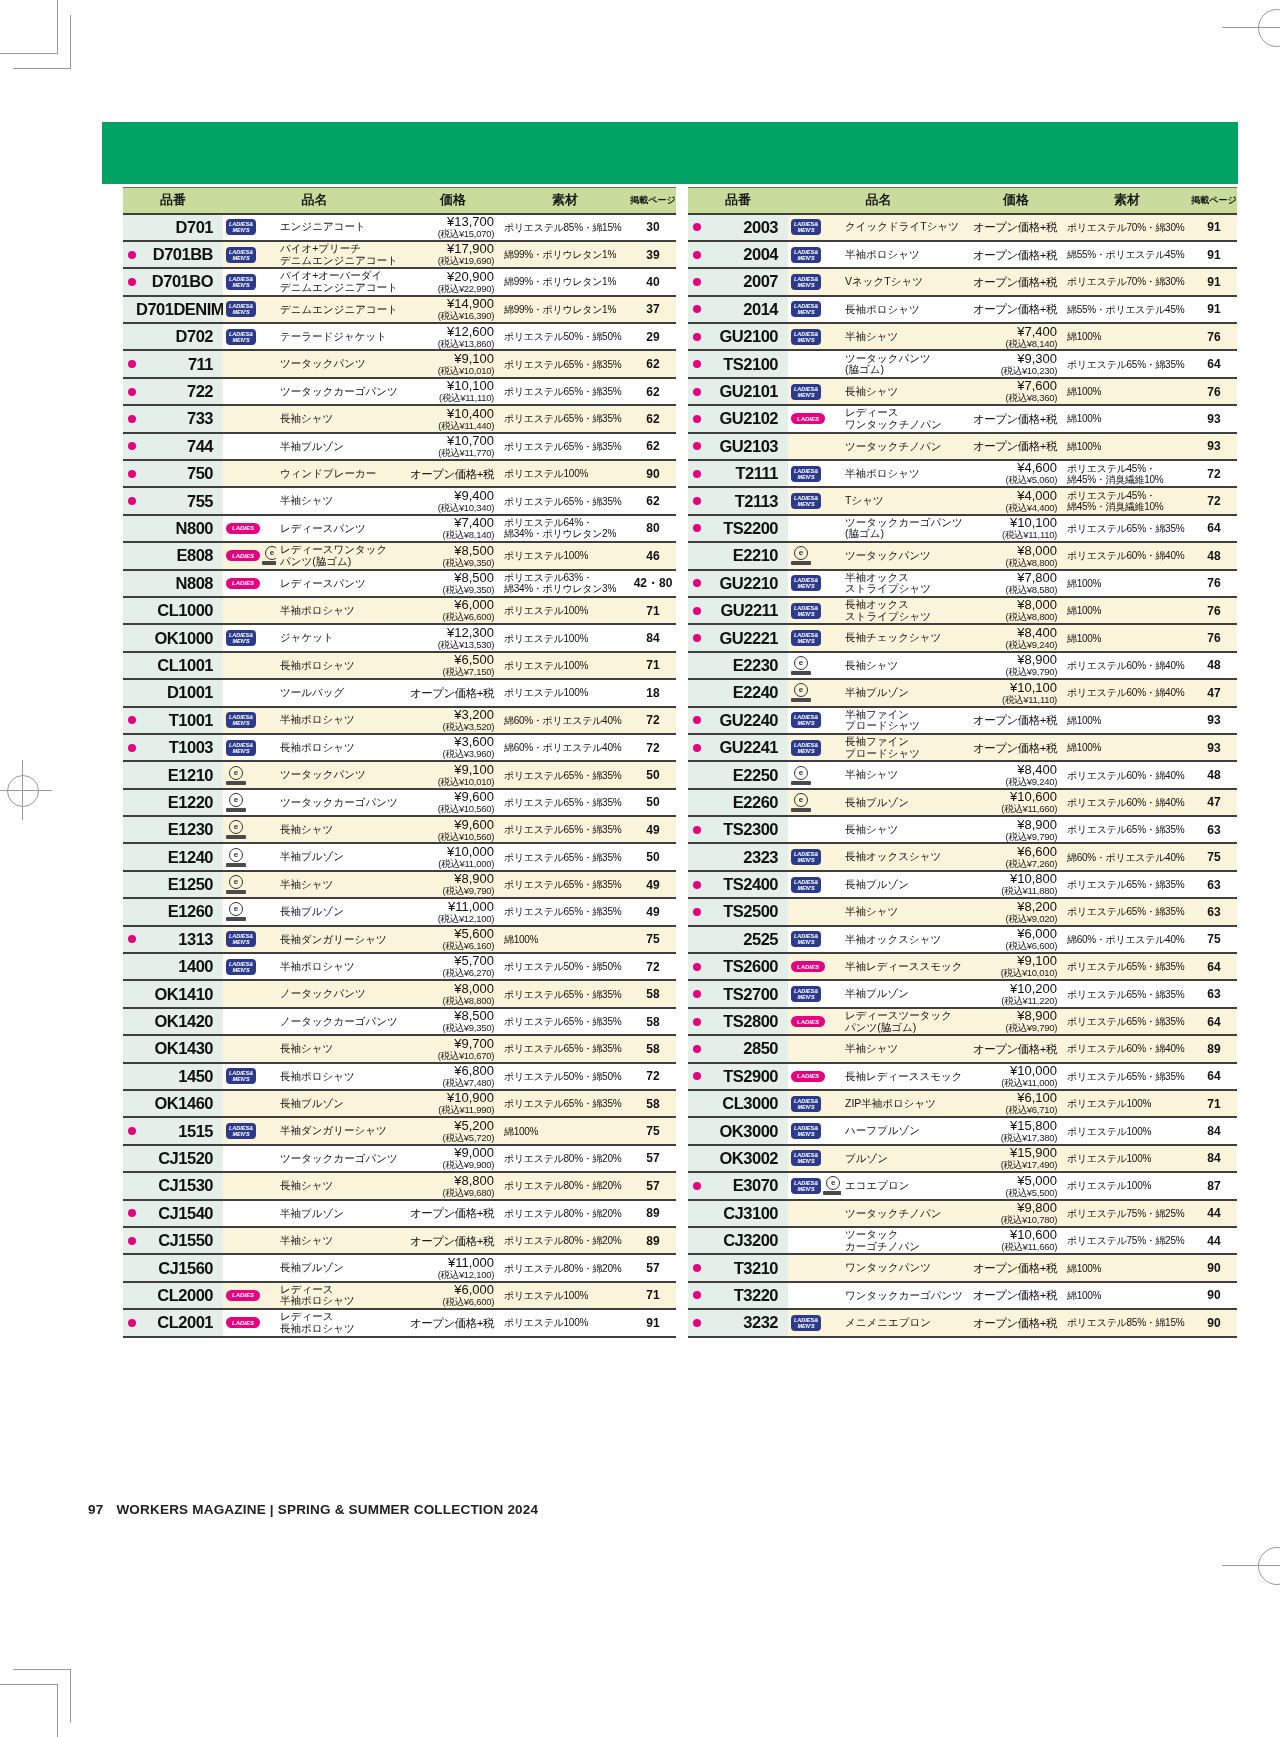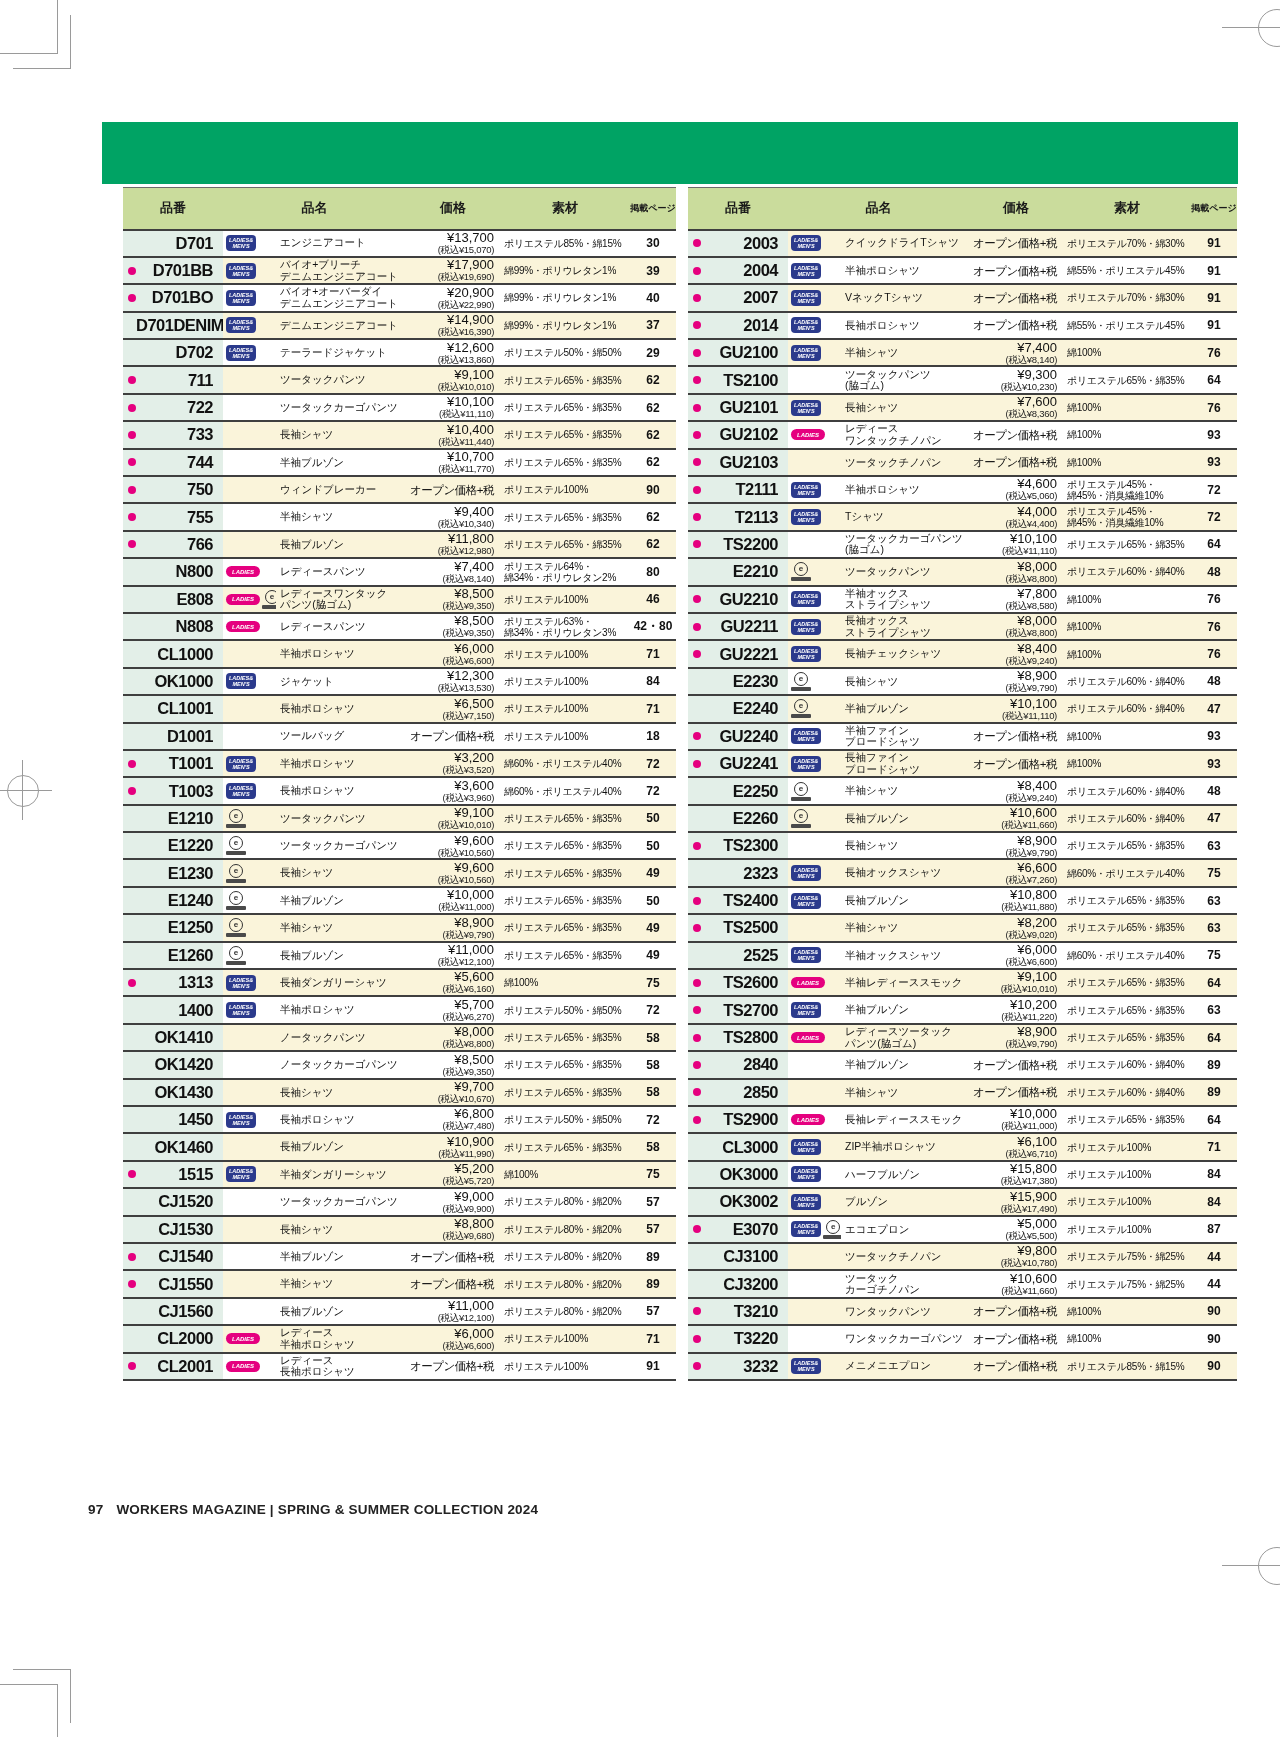--- a/index.html
+++ b/index.html
@@ -13,21 +13,21 @@
   .cm-corner-b{border-right:1px solid #9a9a9a;border-top:1px solid #9a9a9a;}
   .cm-hline{border-top:1px solid #9a9a9a;height:0;}
   .cm-vline{border-left:1px solid #9a9a9a;width:0;}
   .cm-circle{border:1px solid #9a9a9a;border-radius:50%;}
   
   .banner{position:absolute;left:102px;top:122px;width:1136px;height:62px;background:var(--banner,#00a364);}
   
   .ptable{position:absolute;top:187px;border-collapse:collapse;table-layout:fixed;}
   .ptable.left{left:123px;width:553px;}
   .ptable.right{left:688px;width:549px;}
-  .ptable thead tr{background:var(--header-bg,#cadc9c);border-top:1px solid #6a6a6a;border-bottom:2px solid #3f3f3f;height:42px;}
+  .ptable thead tr{background:var(--header-bg,#cadc9c);border-top:1px solid #6a6a6a;border-bottom:2px solid #3f3f3f;height:26px;}
   .ptable th{font-size:13px;font-weight:bold;color:#1a1a1a;padding:0;}
   .ptable th.h-page{font-size:9px;}
   .ptable tbody tr{border-bottom:2px solid #3f3f3f;height:27.4px;}
   .ptable tbody tr.a{background:#ffffff;margin-left:12px;}
   .ptable tbody tr.b{background:var(--alt-bg,#faf4da);}
   .ptable td{padding:0;vertical-align:middle;overflow:hidden;}
   td.c-code{background:var(--code-bg,#e3efe8);}
   .code-flex{display:flex;align-items:center;}
   .dot{width:8px;height:8px;border-radius:50%;background:var(--dot,#e5007f);margin-left:5px;flex:0 0 auto;}
   .code-txt{flex:1;text-align:right;padding-right:10px;font-size:16.5px;font-weight:bold;letter-spacing:-0.5px;color:#111;white-space:nowrap;}
@@ -306,38 +306,20 @@
           <div class="badge-wrap"></div>
         </td>
     <td class="c-name">半袖シャツ</td>
     <td class="c-price">
       <div class="price-main">¥9,400</div>
       <div class="price-tax">(税込¥10,340)</div>
     </td>
     <td class="c-mat">ポリエステル65%・綿35%</td>
     <td class="c-page">62</td>
   </tr>
-      <tr class="b">
-    <td class="c-code">
-      <div class="code-flex">
-        <span class="dot"></span>
-        <span class="code-txt">766</span>
-      </div>
-    </td>
-    <td class="c-badge">
-          <div class="badge-wrap"></div>
-        </td>
-    <td class="c-name">長袖ブルゾン</td>
-    <td class="c-price">
-      <div class="price-main">¥11,800</div>
-      <div class="price-tax">(税込¥12,980)</div>
-    </td>
-    <td class="c-mat">ポリエステル65%・綿35%</td>
-    <td class="c-page">62</td>
-  </tr>
       <tr class="a">
     <td class="c-code">
       <div class="code-flex">
         <span class="dot" style="visibility: hidden;"></span>
         <span class="code-txt">N800</span>
       </div>
     </td>
     <td class="c-badge">
           <div class="badge-wrap">
             <span class="badge-l">LADIES</span>
@@ -1636,38 +1618,20 @@
         </td>
     <td class="c-name">レディースツータック
 パンツ(脇ゴム)</td>
     <td class="c-price">
       <div class="price-main">¥8,900</div>
       <div class="price-tax">(税込¥9,790)</div>
     </td>
     <td class="c-mat">ポリエステル65%・綿35%</td>
     <td class="c-page">64</td>
   </tr>
-      <tr class="a">
-    <td class="c-code">
-      <div class="code-flex">
-        <span class="dot"></span>
-        <span class="code-txt">2840</span>
-      </div>
-    </td>
-    <td class="c-badge">
-          <div class="badge-wrap"></div>
-        </td>
-    <td class="c-name">半袖ブルゾン</td>
-    <td class="c-price">
-      <div class="price-main open-price">オープン価格+税</div>
-      <div class="price-tax"></div>
-    </td>
-    <td class="c-mat">ポリエステル60%・綿40%</td>
-    <td class="c-page">89</td>
-  </tr>
       <tr class="b">
     <td class="c-code">
       <div class="code-flex">
         <span class="dot"></span>
         <span class="code-txt">2850</span>
       </div>
     </td>
     <td class="c-badge">
           <div class="badge-wrap"></div>
         </td>

